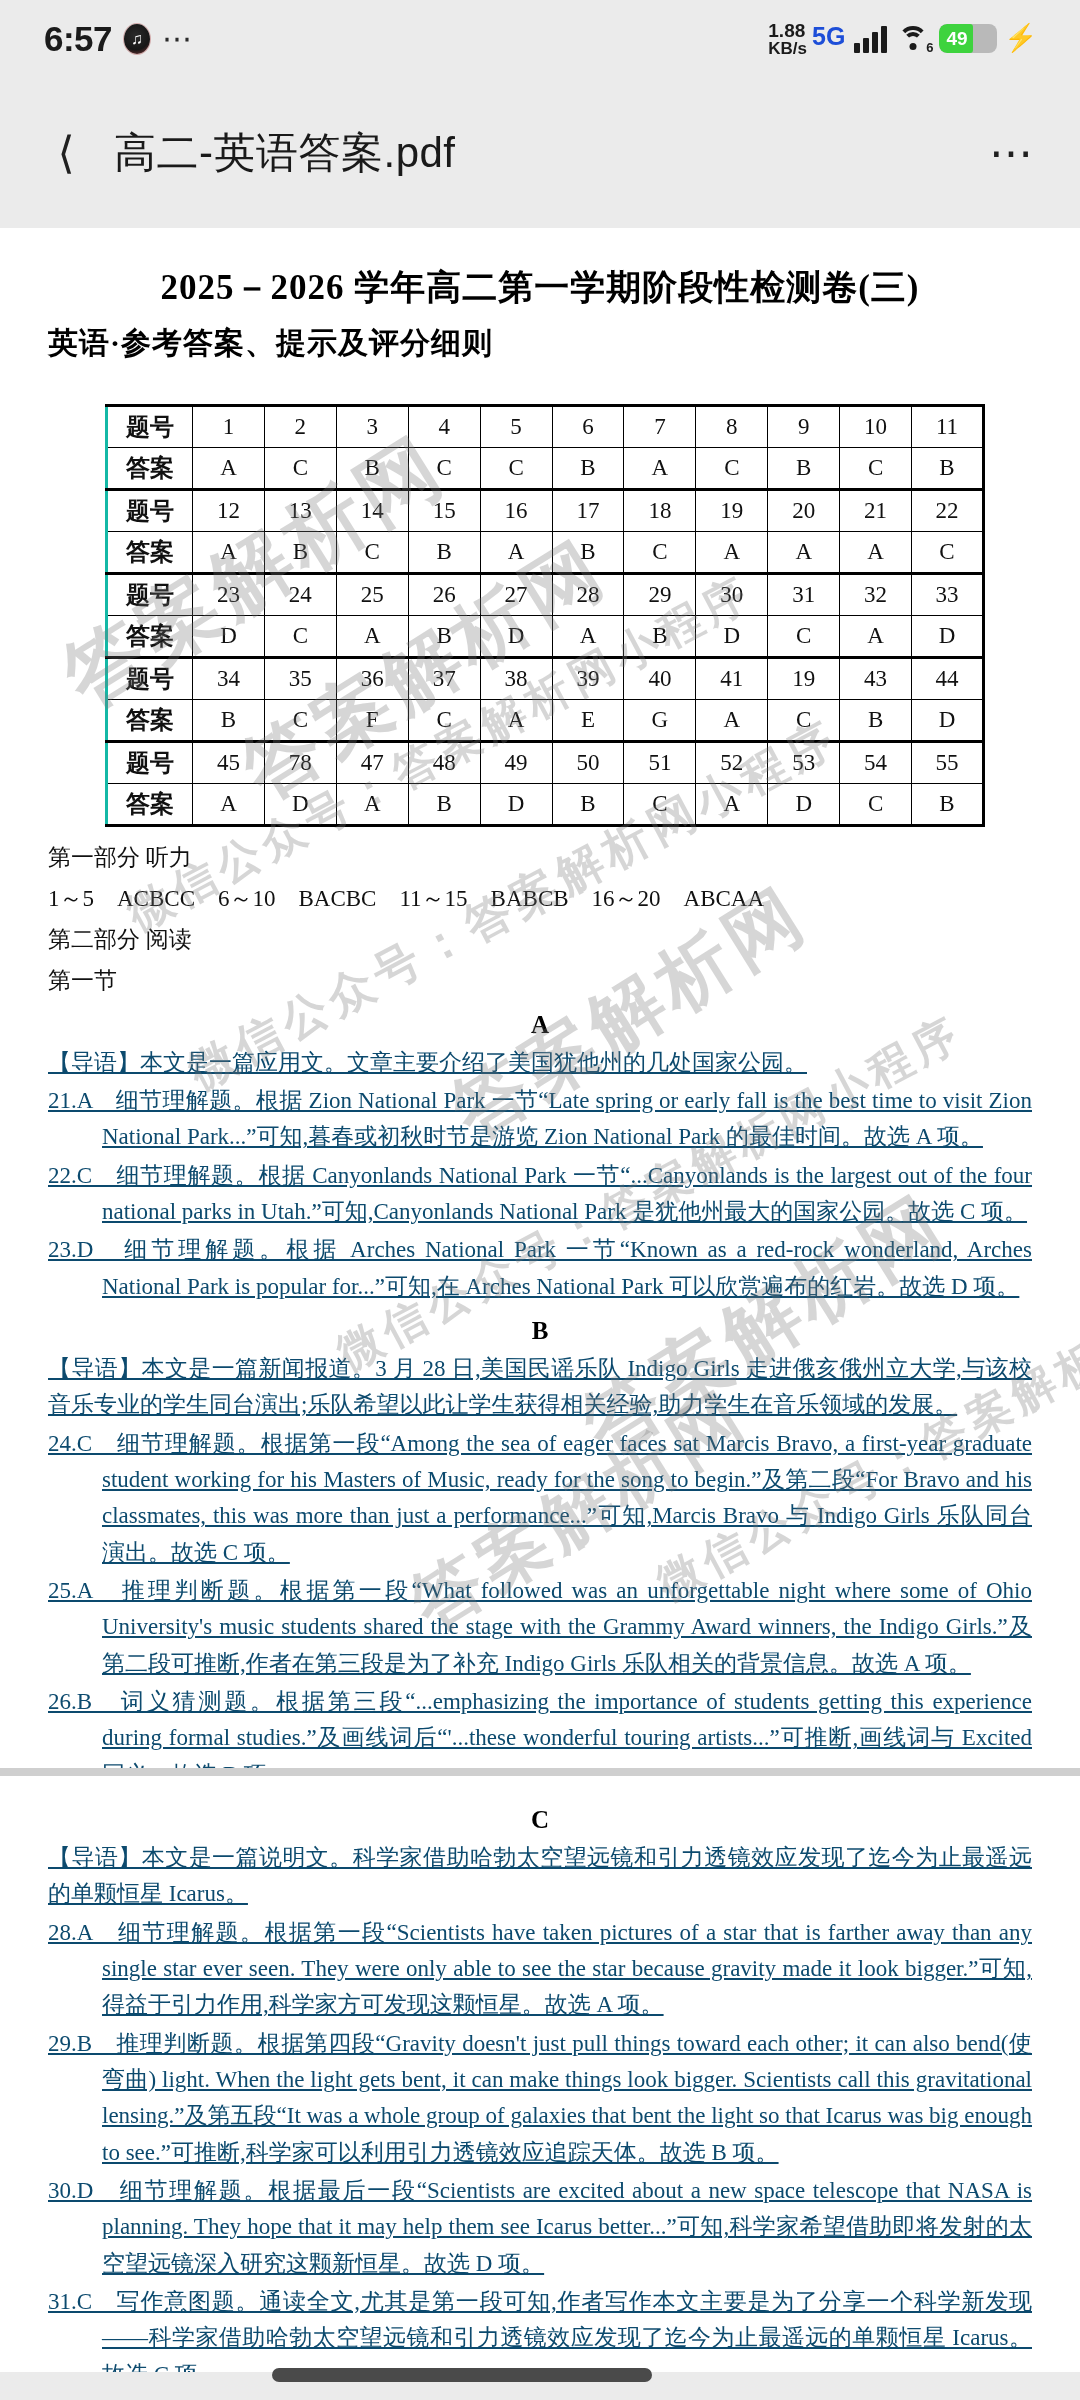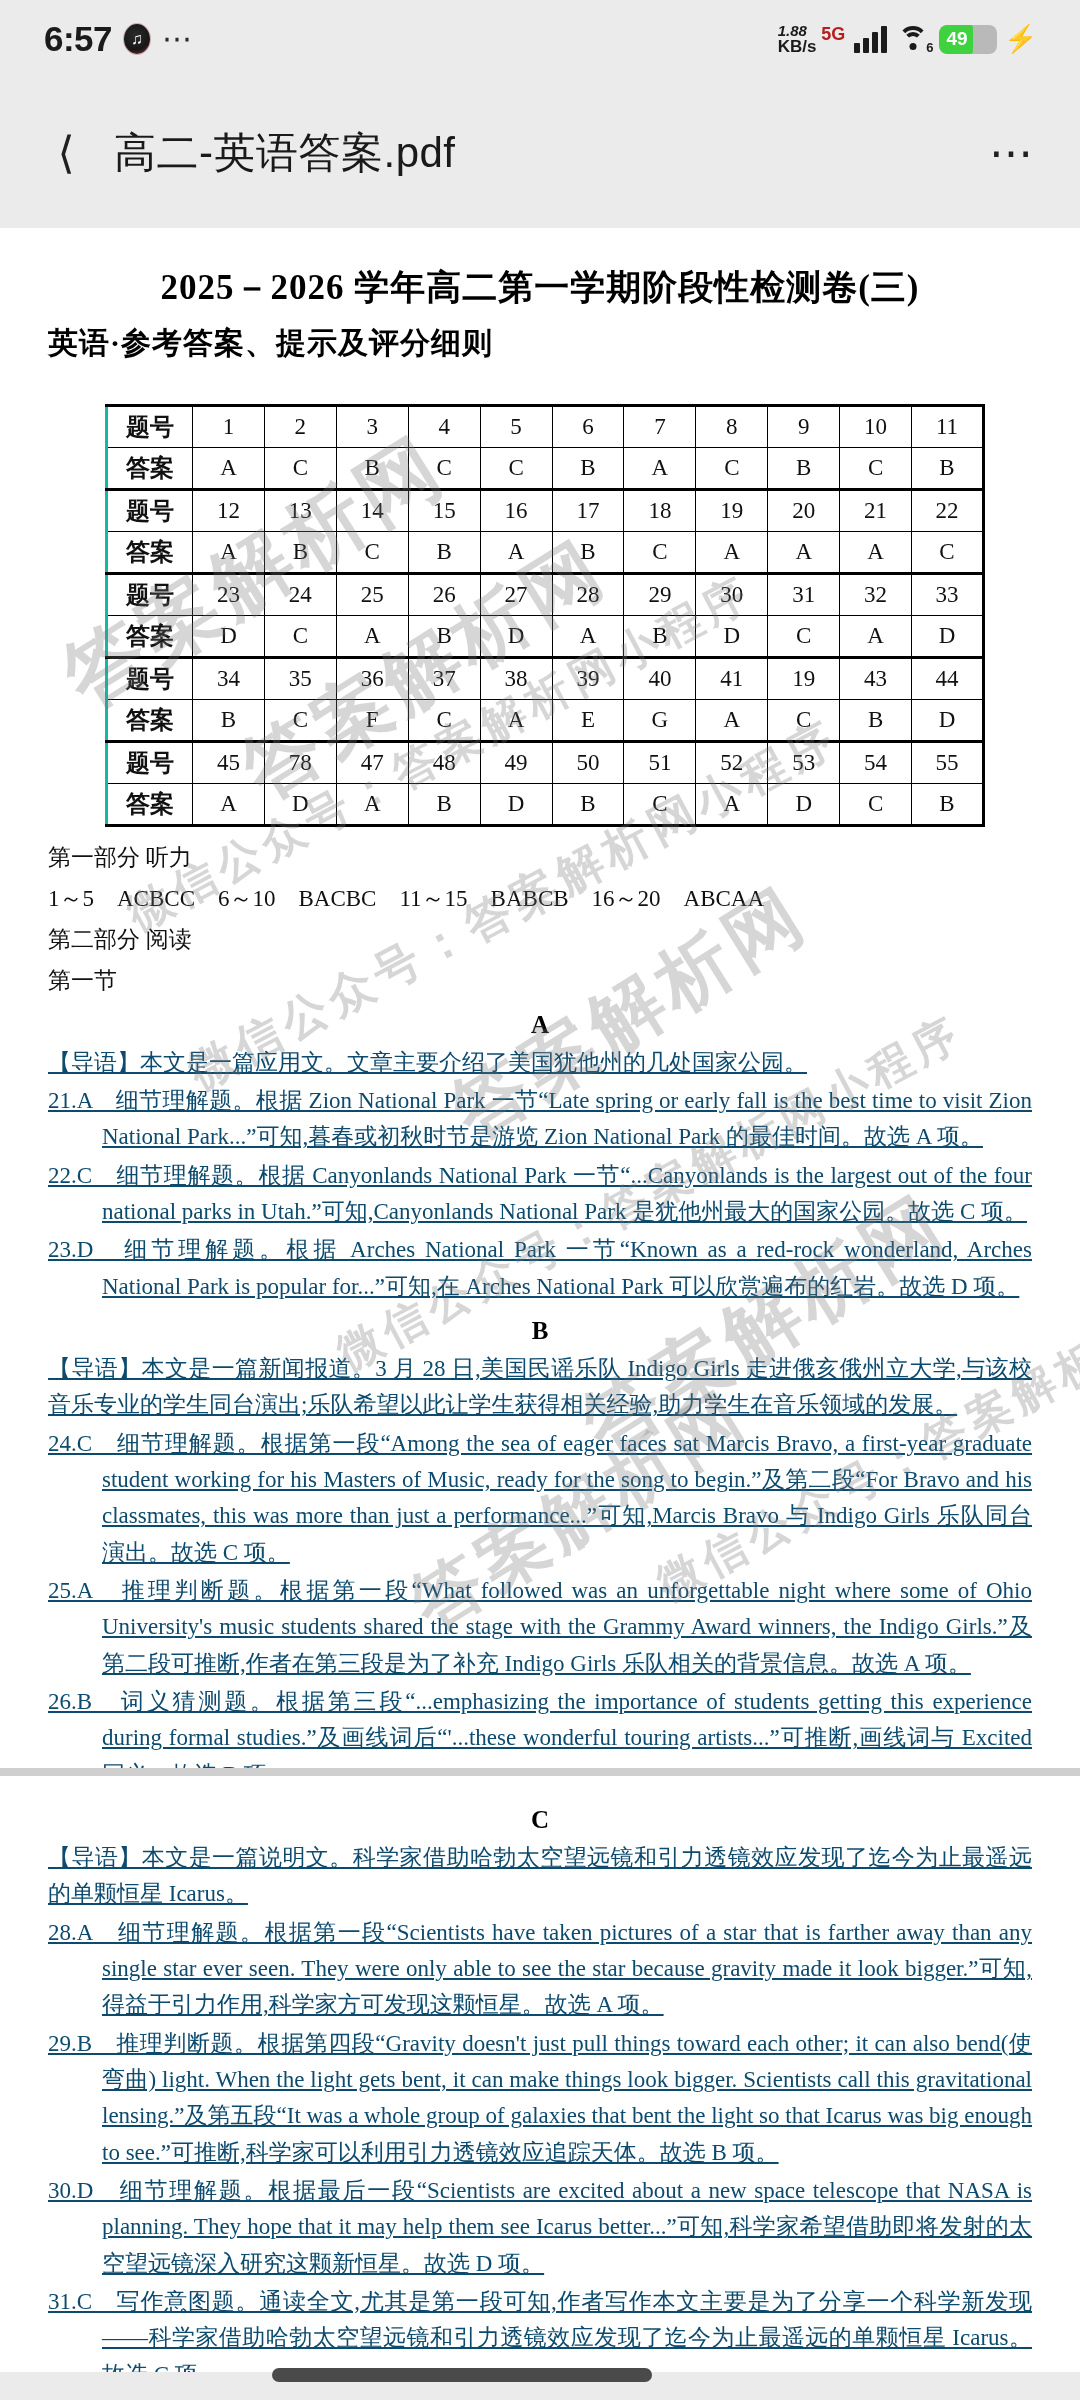--- a/index.html
+++ b/index.html
@@ -31,25 +31,25 @@
     box-shadow: 0 0 0 1px rgba(180,90,90,.45);
   }
   .dots-icon { color: #2b2b2b; font-size: 30px; line-height: 14px; letter-spacing: 2px; }
 
   .sb-right { display: flex; align-items: center; gap: 9px; }
   .net-speed {
     font-family: "Liberation Sans", sans-serif;
     display: flex; flex-direction: column; align-items: flex-start;
     line-height: 1.02; color: #1b1b1b;
   }
-  .net-speed .n1 { font-size: 15px; font-weight: 600; font-style: italic; }
+  .net-speed .n1 { font-size: 19px; font-weight: 600; }
   .net-speed .n2 { font-size: 17px; font-weight: 600; }
   .fiveg {
     font-family: "Liberation Sans", sans-serif;
-    font-size: 18px; font-weight: 700; color: #b91c1c;
+    font-size: 25px; font-weight: 700; color: #1d4ed8;
     align-self: flex-start; margin-left: -4px; margin-top: 1px;
   }
   .bars { display: flex; align-items: flex-end; gap: 3px; height: 28px; }
   .bars i { display: block; width: 6px; background: #1b1b1b; border-radius: 1px; }
   .bars i:nth-child(1) { height: 10px; }
   .bars i:nth-child(2) { height: 15px; }
   .bars i:nth-child(3) { height: 21px; }
   .bars i:nth-child(4) { height: 27px; }
   .wifi { position: relative; width: 34px; height: 28px; }
   .wifi .arc {

